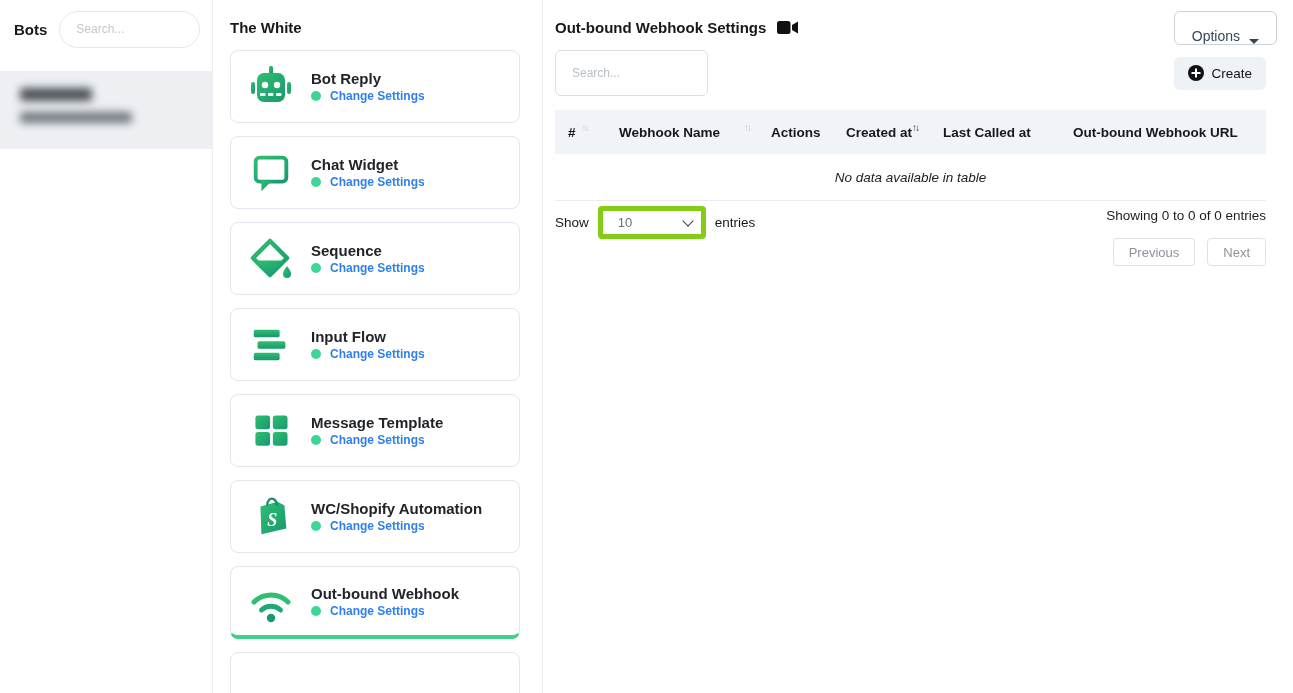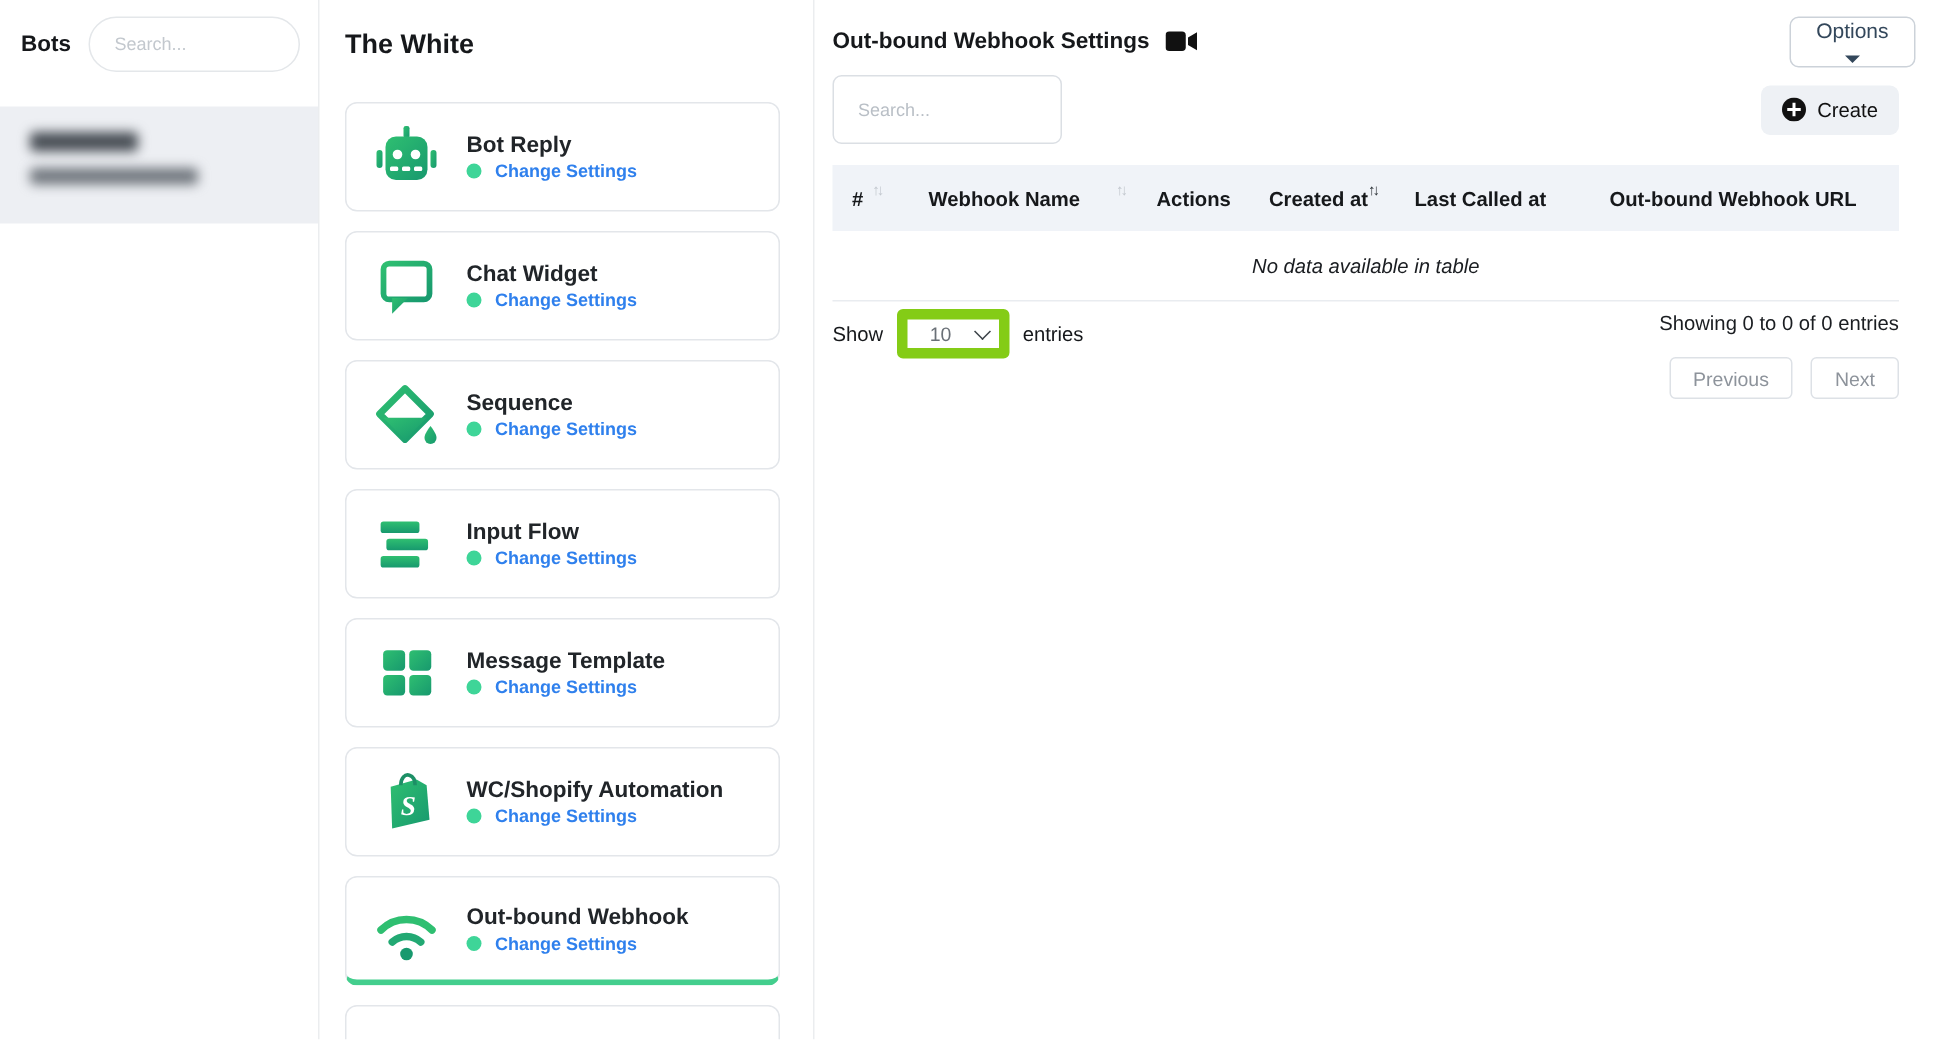--- a/index.html
+++ b/index.html
@@ -16,40 +16,40 @@
                font-family:"Liberation Sans", sans-serif; }
   .sb-search::placeholder { color:#c3c8ce; }
   .bot-item { margin-top:13px; height:78px; background:#edeff3; padding:17px 0 0 20px; cursor:pointer; }
   .blur-line { border-radius:3px; filter:blur(4px); }
   .blur-name { width:72px; height:13px; background:#484e55; margin-bottom:11px; }
   .blur-phone { width:112px; height:11px; background:#70767d; }
 
   
   .modpanel { width:330px; height:693px; border-right:1px solid #ebedef; flex:none;
               padding:19px 23px 0 17px; overflow:hidden; }
-  .mod-title { font-size:18px; font-weight:bold; color:#16181b; margin-bottom:28px; }
+  .mod-title { font-size:15px; font-weight:bold; color:#16181b; margin-bottom:14px; }
   .card { width:290px; height:73px; border:1px solid #e3e6ea; border-radius:8px;
           margin-bottom:13px; display:flex; align-items:center; padding-left:15px;
           background:#fff; cursor:pointer; }
   .card.active { border-bottom:4px solid #43ce8d; }
   .card .icon-box { width:50px; height:50px; flex:none; display:flex; align-items:center; justify-content:center; }
   .card .txt { margin-left:15px; }
   .card .c-title { font-size:15px; font-weight:600; color:#212529; }
   .card .c-link-row { display:flex; align-items:center; margin-top:2px; gap:9px; }
   .dot { width:10px; height:10px; border-radius:50%; background:#3ed598; flex:none; }
   .c-link { font-size:12px; font-weight:bold; color:#2f80ed; text-decoration:none; }
 
   
   .main { flex:1; position:relative; padding:0 27px 0 12px; }
   .main-head { display:flex; align-items:center; gap:11px; padding-top:19px; }
   .main-title { font-size:15px; font-weight:bold; color:#16181b; }
   .btn-options { position:absolute; top:11px; right:16px; height:34px; padding:0 17px;
                  background:#fff; border:1px solid #ccd2d9; border-radius:6px;
-                 font-size:14px; color:#33475b; display:flex; align-items:center; gap:9px;
-                 cursor:pointer; font-family:"Liberation Sans", sans-serif;flex-direction:column; }
+                 font-size:14px; color:#33475b; display:flex; align-items:flex-end; gap:9px;
+                 cursor:pointer; font-family:"Liberation Sans", sans-serif; }
   .caret-down { width:0; height:0; border-left:5px solid transparent;
                 border-right:5px solid transparent; border-top:5px solid #33475b; }
 
   .toolbar { margin-top:14px; display:flex; justify-content:space-between; align-items:center; }
   .tb-search { width:153px; height:46px; border:1px solid #dbdfe4; border-radius:6px;
                padding:0 16px; font-size:12px; color:#555; outline:none;
                font-family:"Liberation Sans", sans-serif; }
   .tb-search::placeholder { color:#b9bfc6; }
   .btn-create { height:33px; padding:0 14px; background:#eef1f5; border:none; border-radius:6px;
                 font-size:13.5px; color:#111; display:flex; align-items:center; gap:7px;
@@ -65,21 +65,21 @@
   .sort.dark { color:#2e343a; }
   .sort.right { margin-left:auto; margin-right:6px; }
   .sort.near { margin-left:6px; }
 
   .tbl-empty { height:47px; display:flex; align-items:center; justify-content:center;
                font-size:13.5px; color:#1a1d21; border-bottom:1px solid #e9ecf0;font-style:italic; }
 
   .tbl-footer { margin-top:5px; display:flex; justify-content:space-between; align-items:flex-start; }
   .show-group { display:flex; align-items:center; gap:9px; font-size:13.5px; color:#16181b; }
   .select-wrap { position:relative; }
-  .page-select { width:75px; height:33px; border:7px solid #84cc16; border-radius:4px;
+  .page-select { width:108px; height:33px; border:5px solid #84cc16; border-radius:4px;
                  appearance:none; -webkit-appearance:none; padding:0 0 0 15px;
                  font-size:13px; color:#6a7077; background:#fff; cursor:pointer;
                  font-family:"Liberation Sans", sans-serif; outline:none; }
   .select-chevron { position:absolute; right:14px; top:11px; width:8px; height:8px;
                     border-right:1.7px solid #3a4046; border-bottom:1.7px solid #3a4046;
                     transform:rotate(45deg); pointer-events:none; }
   .pag-right { display:flex; flex-direction:column; align-items:flex-end; gap:15px; }
   .pag-summary { font-size:13.5px; color:#1a1d21; padding-top:2px; }
   .pag-btns { display:flex; gap:12px; }
   .pag-btn { height:28px; padding:0 15px; background:#fff; border:1px solid #dde1e6;

